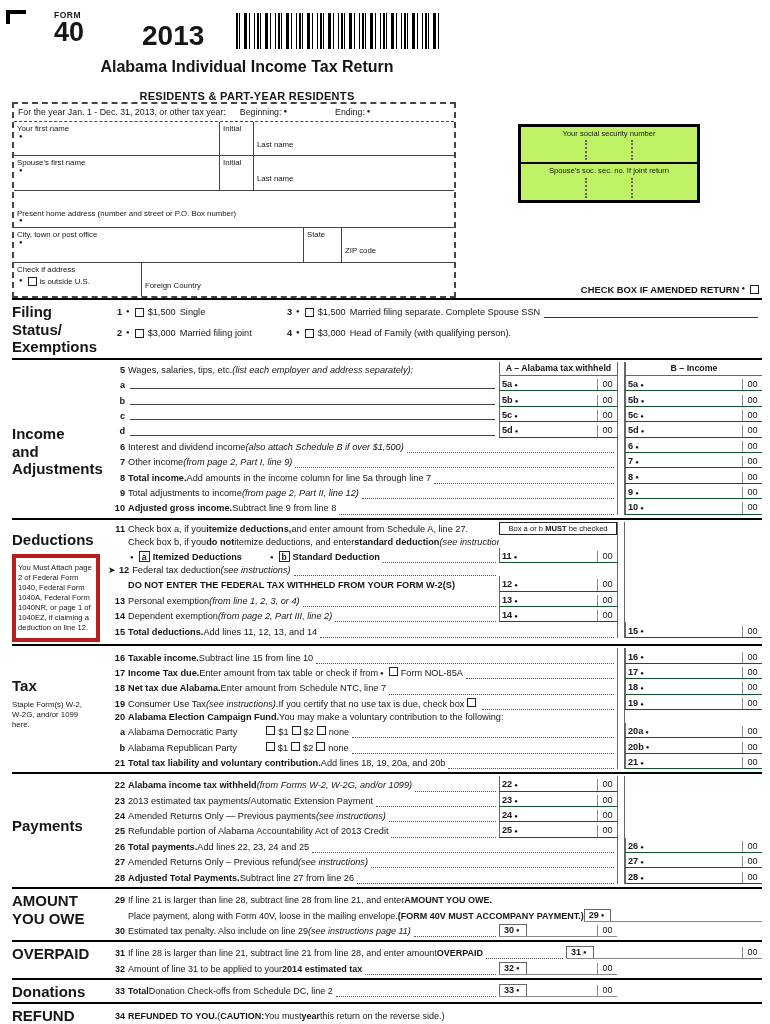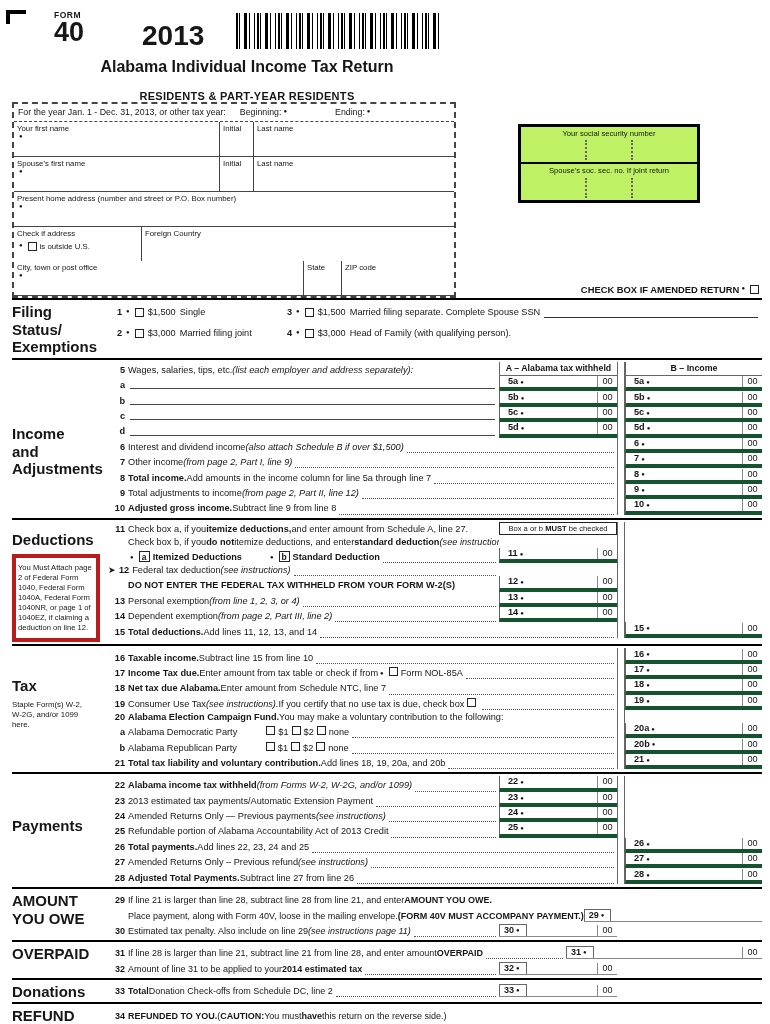--- a/index.html
+++ b/index.html
@@ -24,21 +24,21 @@
   .title{font-size:16px;font-weight:bold;}
   .subtitle{font-size:11px;font-weight:bold;letter-spacing:.3px;margin-top:13px;}
   
   .idblock{display:flex;height:196px;margin-top:2px;}
   .idleft{flex:0 0 444px;border:2px dashed #444;display:flex;flex-direction:column;background:#fff;}
   .yearrow{display:flex;align-items:center;padding:3px 4px;border-bottom:1px dashed #444;font-size:8.8px;flex:0 0 18px;}
   .gap12{width:14px;} .gap40{width:46px;}
   .idrow{display:flex;border-bottom:1px solid #444;flex:1;}
   .idrow.last{border-bottom:none;}
   .idcell{border-right:1px solid #444;padding:2px 3px;display:flex;flex-direction:column;min-width:0;}
-  .idcell:last-child{border-right:none;}
+  .idcell:last-child{border-right:none;margin-top:16px;}
   .idlabel{font-size:7.8px;white-space:nowrap;}
   .grow{flex:1;} .winit{flex:0 0 34px;} .wlast{flex:0 0 200px;} .wstate{flex:0 0 38px;} .wzip{flex:0 0 112px;}
   .wcheck{flex:0 0 128px;}
   .chkline{display:flex;align-items:center;margin-top:3px;}
   .idright{flex:1;display:flex;flex-direction:column;align-items:flex-end;}
   .ssnbox{margin-top:22px;margin-right:62px;width:182px;border:3px solid #000;background:#bef264;}
   .ssnlabel{text-align:center;font-size:7.6px;padding-top:2px;white-space:nowrap;}
   .ssndots{display:flex;justify-content:space-evenly;height:20px;margin:2px 20px;}
   .vd{width:0;border-left:2px dotted #666;height:100%;}
   .ssnmid{border-top:2px solid #000;}
@@ -64,21 +64,21 @@
   .rsm{min-height:13px;}
   .fmain{flex:1;min-width:0;display:flex;align-items:baseline;white-space:nowrap;overflow:hidden;}
   .ln{flex:0 0 20px;text-align:right;font-weight:bold;padding-right:3px;}
   .ln2{flex:0 0 11px;text-align:right;font-weight:bold;padding-right:3px;}
   .arrow{flex:0 0 11px;font-size:9px;}
   .leader{flex:1;min-width:6px;margin:0 3px;border-bottom:1.5px dotted #555;align-self:flex-end;height:3px;}
   .uline{flex:1;margin:0 4px 2px 2px;border-bottom:1px solid #444;align-self:flex-end;height:2px;}
   .fa{flex:0 0 118px;align-self:stretch;display:flex;}
   .fgap{flex:0 0 8px;align-self:stretch;border-left:1px solid #666;border-right:1px solid #666;}
   .fb{flex:0 0 137px;align-self:stretch;display:flex;}
-  .cell{flex:1;display:flex;align-items:flex-end;border-left:1px solid #666;border-bottom:4px solid #14532d;padding-left:8px;}
+  .cell{flex:1;display:flex;align-items:flex-end;border-left:1px solid #666;border-bottom:1px solid #14532d;padding-left:2px;}
   .bx{font-weight:bold;white-space:nowrap;}
   .fill{flex:1;}
   .c00{flex:0 0 20px;border-left:1px solid #888;text-align:center;}
   .hcell{flex:1;text-align:center;font-weight:bold;border-left:1px solid #666;border-bottom:1px solid #666;font-size:8.8px;padding:1px 0;}
   .notebox{flex:1;border:1px solid #222;font-size:7.6px;text-align:center;padding:1px 0;align-self:flex-start;white-space:nowrap;}
   .sp24{display:inline-block;width:26px;}
   
   .srow{display:flex;align-items:flex-end;min-height:15.4px;white-space:nowrap;overflow:hidden;font-size:9px;}
   .bigcell{display:flex;align-items:flex-end;border-bottom:1px solid #888;}
   .w226{flex:0 0 226px;} .w196{flex:0 0 196px;} .w118c{flex:0 0 118px;}
@@ -140,43 +140,43 @@
         <div class="idcell wlast">
           <span class="idlabel">Last name</span>
         </div>
       </div>
       <div class="idrow">
         <div class="idcell grow">
           <span class="idlabel">Present home address (number and street or P.O. Box number)</span>
           <span class="dot">●</span>
         </div>
       </div>
+      <div class="idrow">
+        <div class="idcell grow">
+          <span class="idlabel">City, town or post office</span>
+          <span class="dot">●</span>
+        </div>
+        <div class="idcell wstate">
+          <span class="idlabel">State</span>
+        </div>
+        <div class="idcell wzip">
+          <span class="idlabel">ZIP code</span>
+        </div>
+      </div>
       <div class="idrow last">
         <div class="idcell wcheck">
           <span class="idlabel">Check if address</span>
           <span class="chkline">
             <span class="dot">●</span>
             <span class="cb"></span>
             <span class="idlabel">is outside U.S.</span>
           </span>
         </div>
         <div class="idcell grow">
           <span class="idlabel">Foreign Country</span>
-        </div>
-      </div>
-      <div class="idrow">
-        <div class="idcell grow">
-          <span class="idlabel">City, town or post office</span>
-          <span class="dot">●</span>
-        </div>
-        <div class="idcell wstate">
-          <span class="idlabel">State</span>
-        </div>
-        <div class="idcell wzip">
-          <span class="idlabel">ZIP code</span>
         </div>
       </div>
     </div>
     <div class="idright">
       <div class="ssnbox">
         <div class="ssnlabel">Your social security number</div>
         <div class="ssndots">
           <span class="vd"></span>
           <span class="vd"></span>
         </div>
@@ -956,21 +956,21 @@
     <div class="side">
       <div class="slabel">REFUND</div>
     </div>
     <div class="main">
       <div class="srow rsm">
         <span class="ln">34</span>
         <b>REFUNDED TO YOU.</b>
         <span> (</span>
         <b>CAUTION:</b>
         <span> You must </span>
-        <b>have</b>
+        <b>year</b>
         <span> this return on the reverse side.)</span>
       </div>
       <div class="srow">
         <span class="ln"></span>
         <span>Subtract lines 32 and 33 from line 31</span>
         <span class="sp24"></span>
         <span class="dot">●</span>
         <span class="cb"></span>
         <span>Check box to have your refund issued on a debit card</span>
         <span class="leader"></span>

